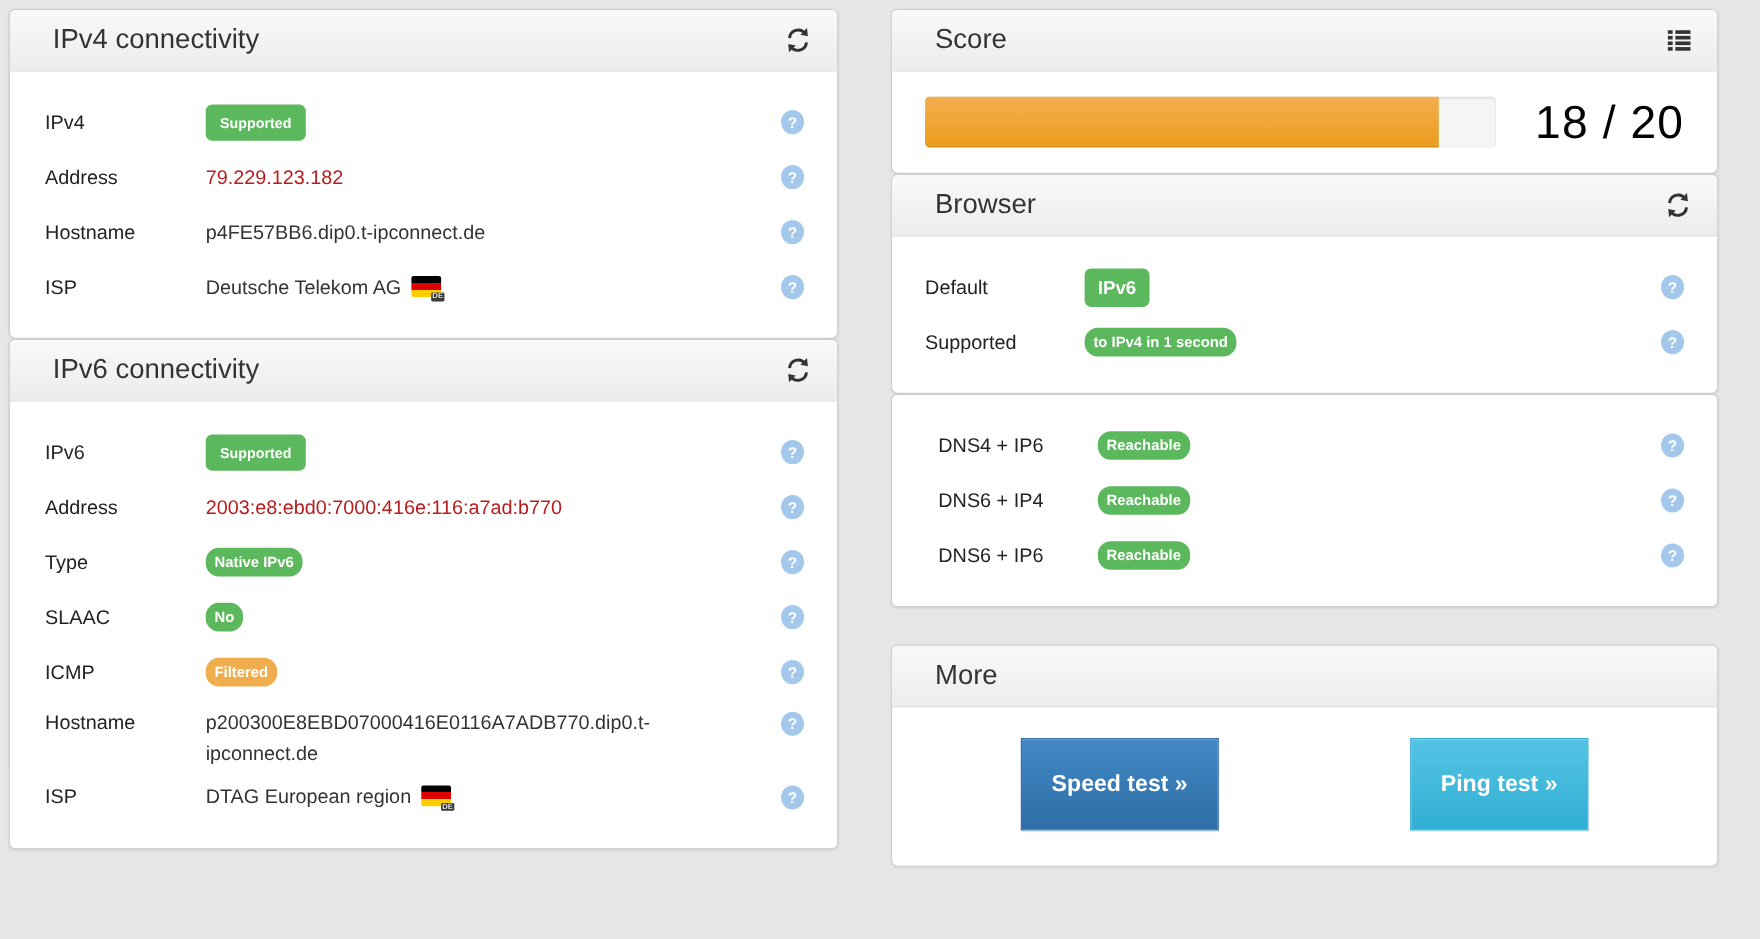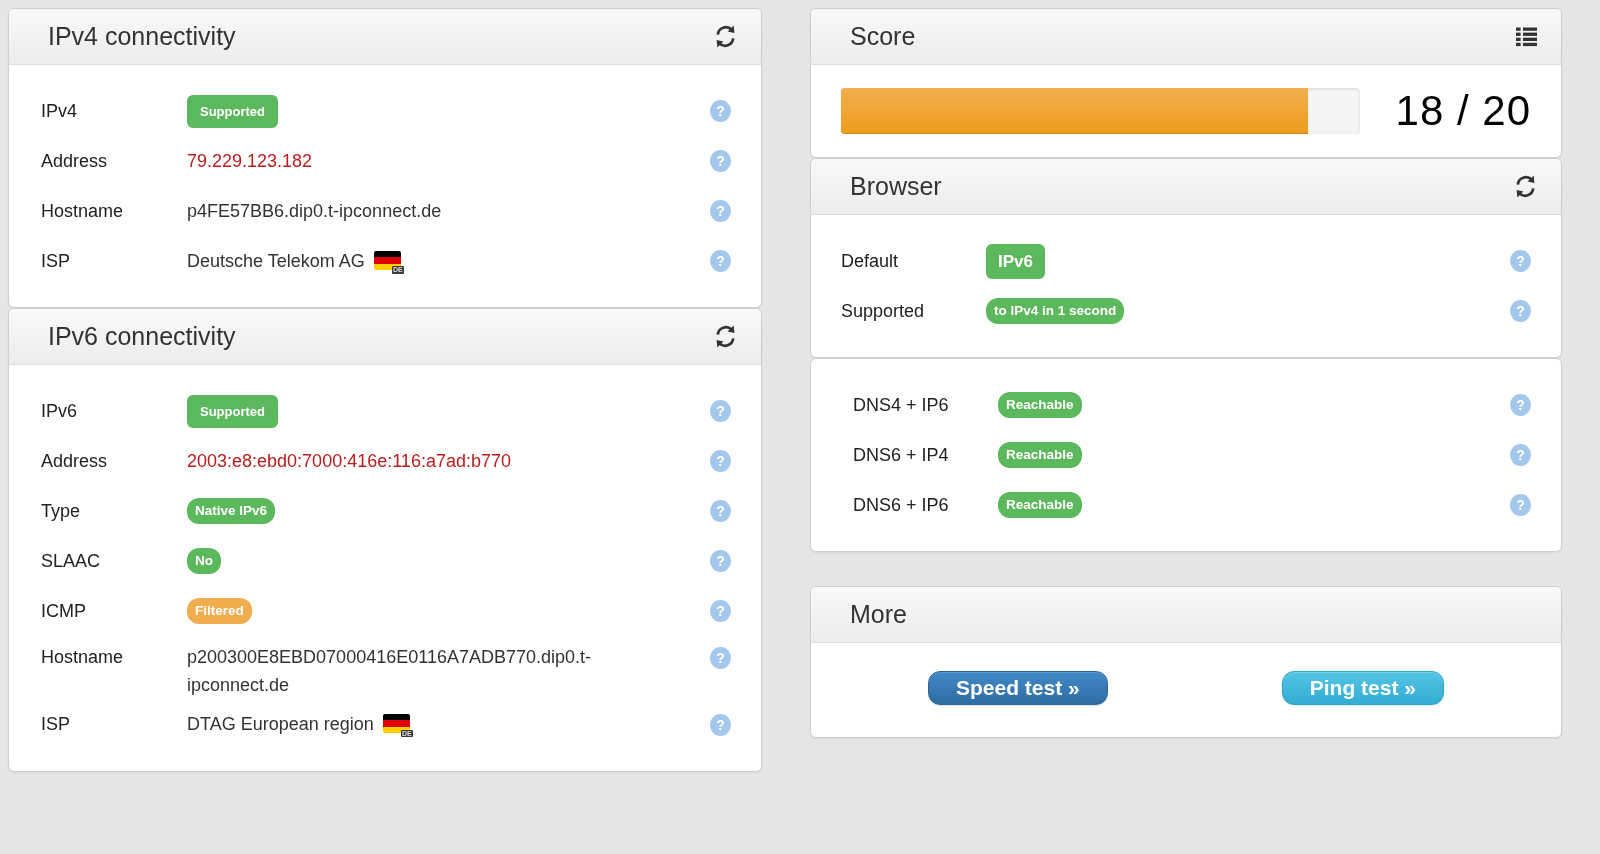--- a/index.html
+++ b/index.html
@@ -100,21 +100,21 @@
     background: #3a3a3a; color: #ddd;
     font-size: 7px; font-weight: bold; line-height: 1.1;
     padding: 0 1px; border-radius: 1px;
   }
 
   
   .more-body { padding: 28px 30px 32px; display: flex; justify-content: space-around; align-items: center; }
   .btn {
     font-family: inherit;
     font-size: 21px; font-weight: bold; color: #fff;
-    padding: 4px 27px; border-radius: 12px; cursor: pointer;
+    padding: 29px 27px; border-radius: 0; cursor: pointer;
     border: 1px solid transparent;
   }
   .btn-primary {
     background: linear-gradient(#4289c7, #2e6da4);
     border-color: #2b6599;
     box-shadow: inset 0 1px 0 rgba(255,255,255,.15), 0 1px 1px rgba(0,0,0,.1);
   }
   .btn-info {
     background: linear-gradient(#55c4e4, #30aed3);
     border-color: #28a4c9;

